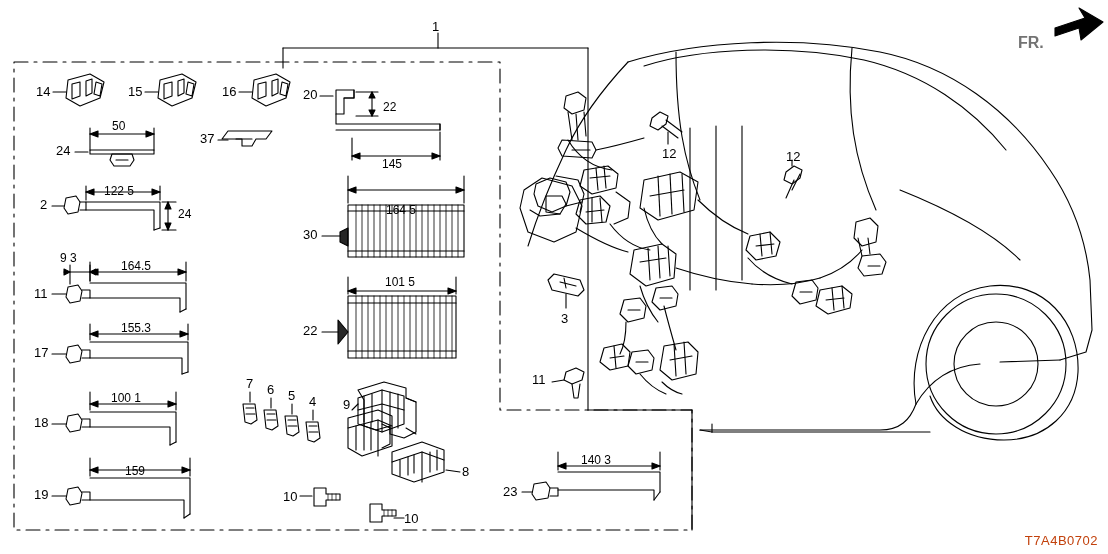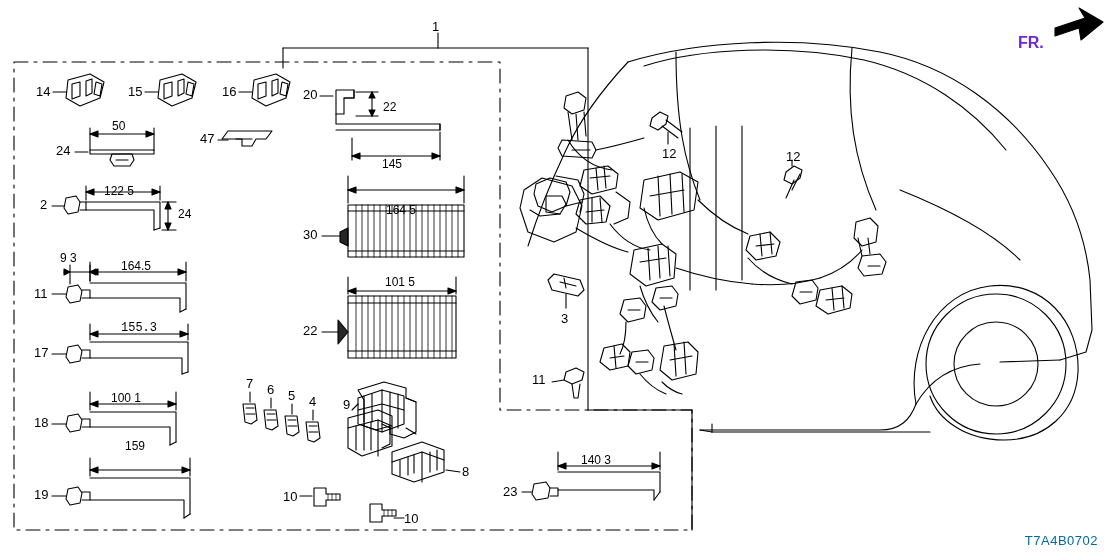--- a/index.html
+++ b/index.html
@@ -35,29 +35,29 @@
     color: #000000;
     white-space: nowrap;
     line-height: 1;
   }
   .code {
     position: absolute;
     right: 10px;
     bottom: 6px;
     font-family: "Liberation Sans", sans-serif;
     font-size: 13px;
-    color: #0369a1;
+    color: #c2410c;
     letter-spacing: 0.5px;
   }
   .fr {
     position: absolute;
     font-family: "Liberation Sans", sans-serif;
     font-size: 16px;
     font-weight: bold;
-    color: #6d28d9;
+    color: #737373;
   }
 </style>
 </head>
 <body>
 
 <div id="page">
 
 <svg width="1108" height="554" viewBox="0 0 1108 554">
   <g fill="none" stroke="#000000" stroke-width="1.1" stroke-linejoin="round" stroke-linecap="round">
 
@@ -532,21 +532,21 @@
 </svg>
 
 <div class="fr" style="left:1018px; top:34px;">FR.</div>
 
 <div class="lbl" style="left:432px; top:20px;">1</div>
 <div class="lbl" style="left:36px; top:85px;">14</div>
 <div class="lbl" style="left:128px; top:85px;">15</div>
 <div class="lbl" style="left:222px; top:85px;">16</div>
 <div class="lbl" style="left:303px; top:88px;">20</div>
 <div class="lbl" style="left:56px; top:144px;">24</div>
-<div class="lbl" style="left:200px; top:132px;">47</div>
+<div class="lbl" style="left:200px; top:132px;">37</div>
 <div class="lbl" style="left:40px; top:198px;">2</div>
 <div class="lbl" style="left:303px; top:228px;">30</div>
 <div class="lbl" style="left:34px; top:287px;">11</div>
 <div class="lbl" style="left:303px; top:324px;">22</div>
 <div class="lbl" style="left:34px; top:346px;">17</div>
 <div class="lbl" style="left:34px; top:416px;">18</div>
 <div class="lbl" style="left:34px; top:488px;">19</div>
 <div class="lbl" style="left:246px; top:377px;">7</div>
 <div class="lbl" style="left:267px; top:383px;">6</div>
 <div class="lbl" style="left:288px; top:389px;">5</div>
@@ -563,20 +563,20 @@
 
 <div class="dim" style="left:112px; top:120px;">50</div>
 <div class="dim" style="left:383px; top:101px;">22</div>
 <div class="dim" style="left:382px; top:142px;margin-top:16px;">145</div>
 <div class="dim" style="left:104px; top:185px;">122 5</div>
 <div class="dim" style="left:178px; top:208px;">24</div>
 <div class="dim" style="left:386px; top:174px;margin-top:30px;">164 5</div>
 <div class="dim" style="left:60px; top:252px;">9 3</div>
 <div class="dim" style="left:121px; top:260px;">164.5</div>
 <div class="dim" style="left:385px; top:276px;">101 5</div>
-<div class="dim" style="left:121px; top:322px;font-family:Liberation Mono, monospace;">155.3</div>
+<div class="dim" style="left:121px; top:322px;">155.3</div>
 <div class="dim" style="left:111px; top:392px;">100 1</div>
-<div class="dim" style="left:125px; top:440px;">159</div>
+<div class="dim" style="left:125px; top:465px;">159</div>
 <div class="dim" style="left:581px; top:454px;">140 3</div>
 
 <div class="code">T7A4B0702</div>
 
 </div>
 
 </body></html>

